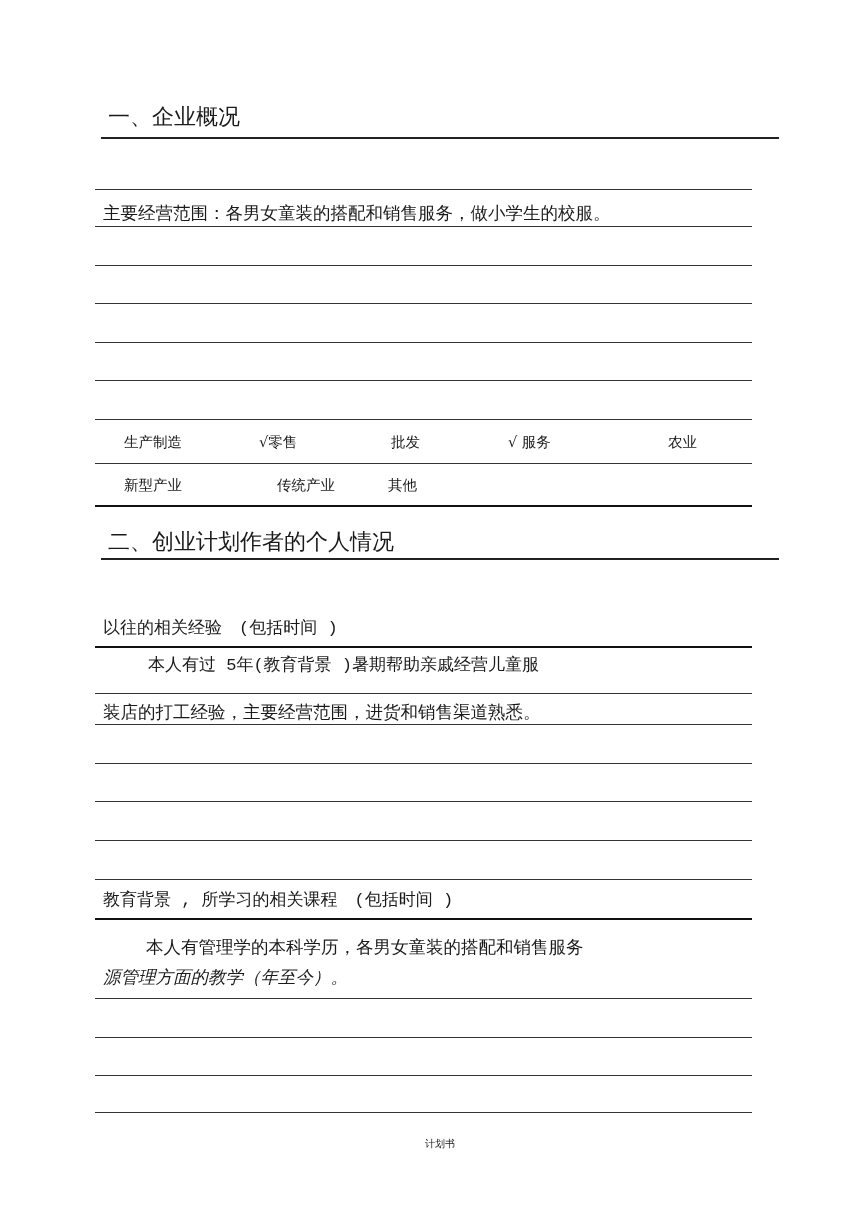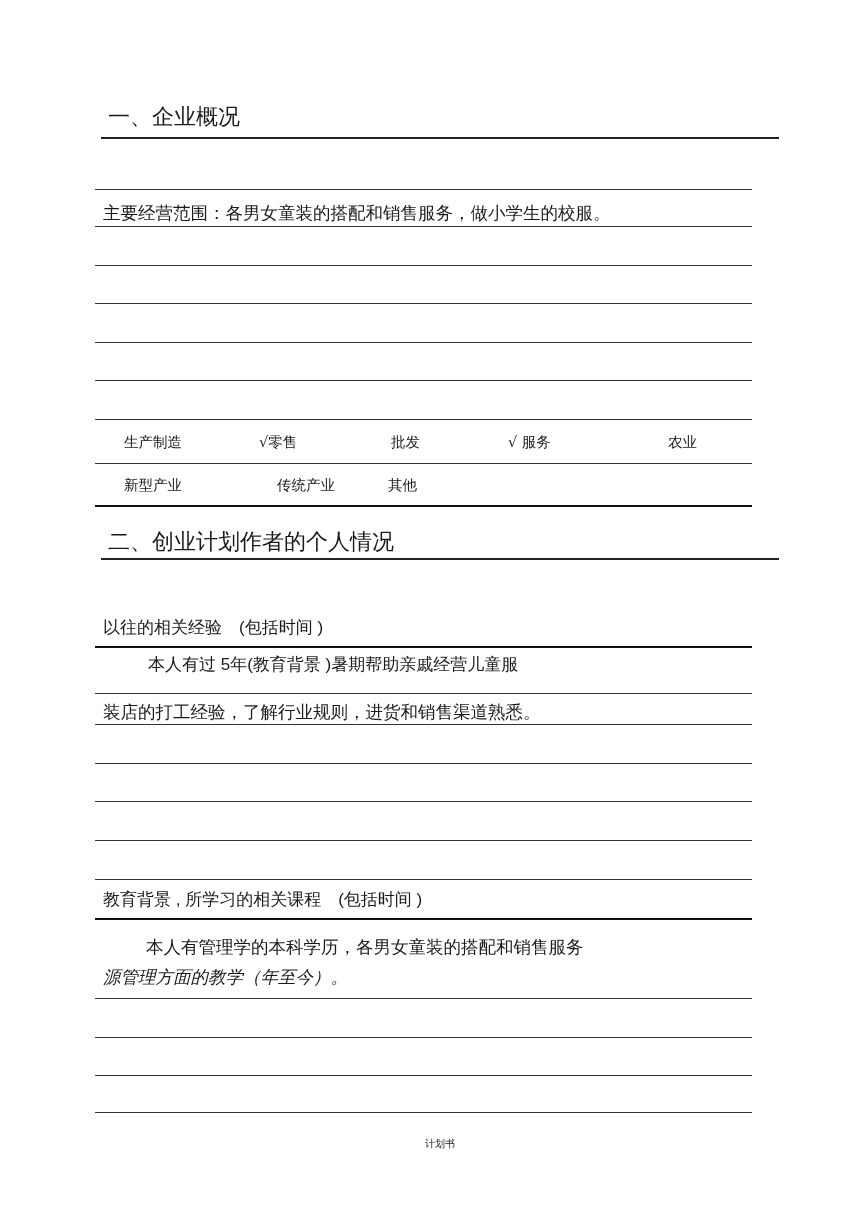--- a/index.html
+++ b/index.html
@@ -4,21 +4,21 @@
   <style>
     html, body { margin:0; padding:0; background:#ffffff; }
     body { width:860px; height:1219px; position:relative; overflow:hidden;
            font-family:"DejaVu Serif", "Liberation Serif", serif; color:#1a1a1a; }
     .abs { position:absolute; }
     .heading { font-size:22px; left:108px; white-space:nowrap; }
     .rule-h { left:101px; width:678px; height:2px; background:#222; }
     .line { left:95px; width:657px; height:1px; background:#333; }
     .line.thick { height:2px; background:#111; }
     .txt { font-size:17.5px; white-space:nowrap; left:103px; }
-    .sans { font-family:Liberation Sans, sans-serif; }
+    .sans { font-family:Liberation Mono, monospace; }
     .opt { font-size:14.5px; white-space:nowrap;text-align:center; }
     .footer { font-size:10px; left:0; width:880px; text-align:center; }
   </style>
 </head>
 <body>
 
 <div class="abs heading" style="top:102px;">一、企业概况</div>
 <div class="abs rule-h" style="top:137px;"></div>
 
 <div class="abs txt" style="top:156px;margin-top:45px;">主要经营范围：各男女童装的搭配和销售服务，做小学生的校服。</div>
@@ -45,21 +45,21 @@
 
 <div class="abs line thick" style="top:505px;"></div>
 
 <div class="abs heading" style="top:527px;">二、创业计划作者的个人情况</div>
 <div class="abs rule-h" style="top:558px;"></div>
 
 <div class="abs txt sans" style="top:616px; font-size:17px;">以往的相关经验　(包括时间 )</div>
 <div class="abs line thick" style="top:646px;"></div>
 <div class="abs txt sans" style="top:653px; left:148px; font-size:17px;">本人有过  5年(教育背景  )暑期帮助亲戚经营儿童服</div>
 <div class="abs line" style="top:693px;"></div>
-<div class="abs txt" style="top:700px;">装店的打工经验，了解行业规则，进货和销售渠道熟悉。</div>
+<div class="abs txt" style="top:700px;">装店的打工经验，主要经营范围，进货和销售渠道熟悉。</div>
 <div class="abs line" style="top:724px;"></div>
 <div class="abs line" style="top:763px;"></div>
 <div class="abs line" style="top:801px;"></div>
 <div class="abs line" style="top:840px;"></div>
 <div class="abs line" style="top:879px;"></div>
 
 <div class="abs txt sans" style="top:888px; font-size:17px;">教育背景 , 所学习的相关课程　(包括时间 )</div>
 <div class="abs line thick" style="top:918px;"></div>
 <div class="abs txt" style="top:935px; left:146px;">本人有管理学的本科学历，各男女童装的搭配和销售服务</div>
 <div class="abs txt" style="top:965px;font-style:italic;">源管理方面的教学（年至今）。</div>

